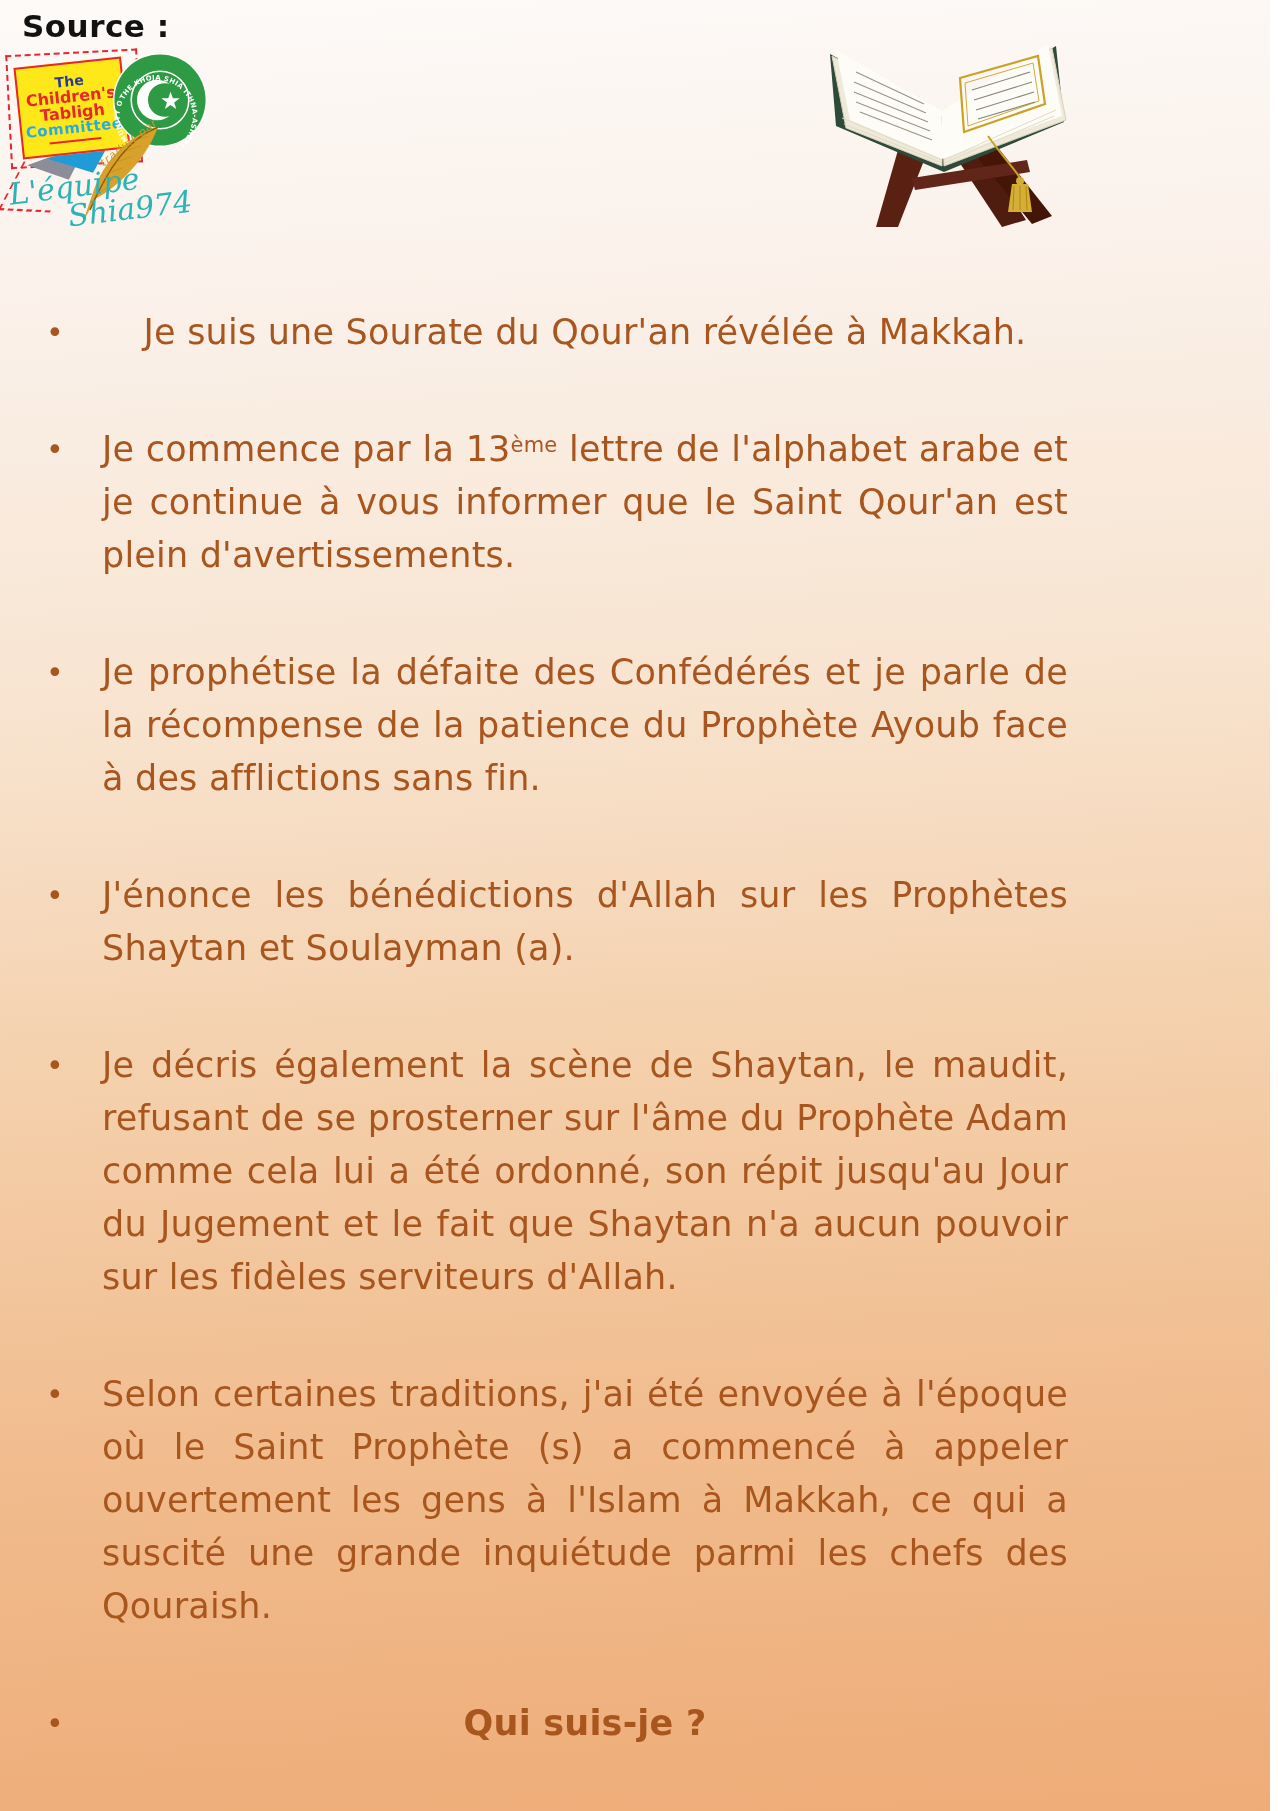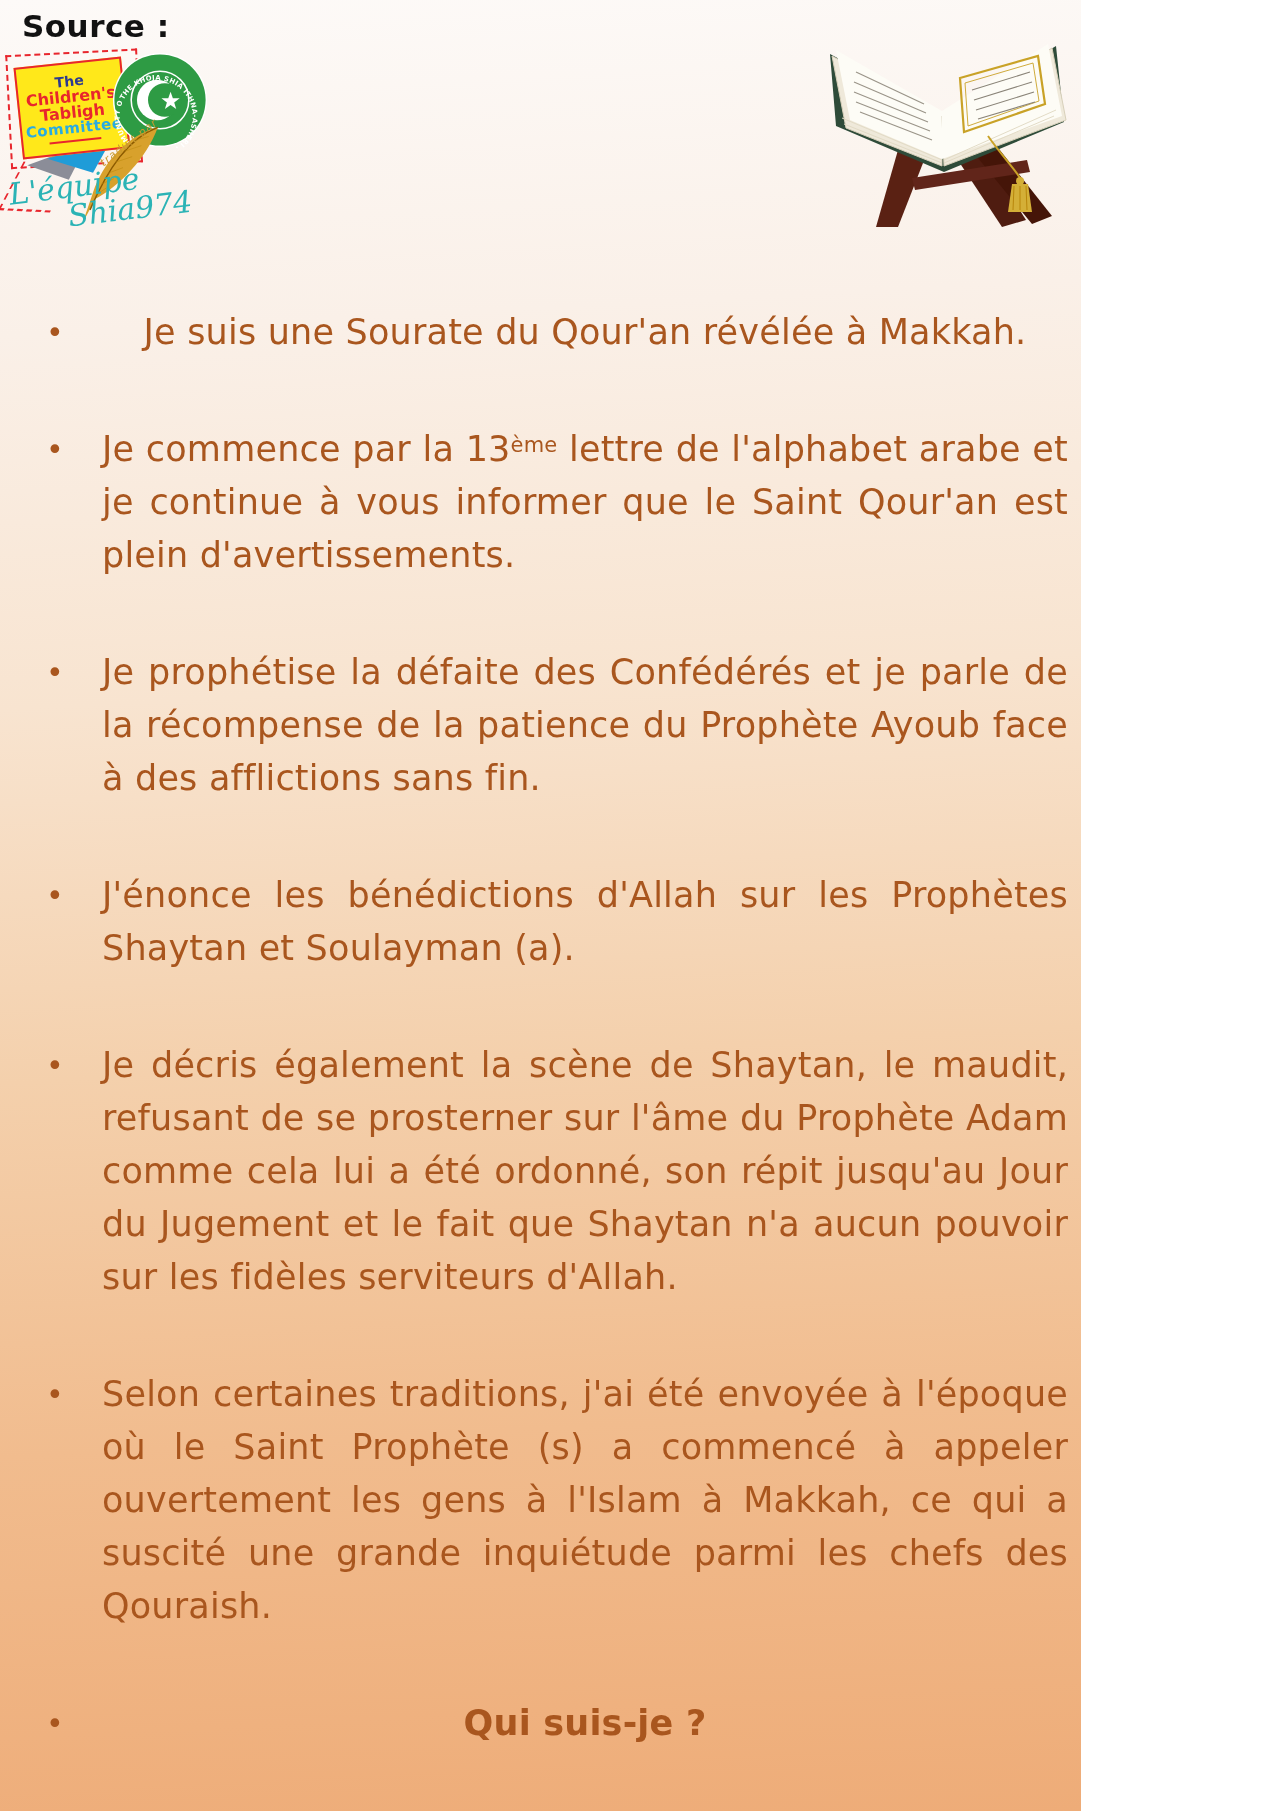--- a/index.html
+++ b/index.html
@@ -1,18 +1,18 @@
 <!DOCTYPE html>
 <html lang="fr"><head>
 <meta charset="utf-8">
 <style>
   html,body{margin:0;padding:0;}
   .page{
     position:relative;
-    width:1081px;height:1811px;
+    width:1270px;height:1811px;
     overflow:hidden;
     font-family:"DejaVu Sans",sans-serif;
     background:linear-gradient(177deg,
       #fdfaf8 0%, #faf0e8 18%, #f8e4d0 38%,
       #f4d0ac 58%, #f1bc8e 78%, #eeac78 100%);
   }
 
   
   .source-label{
     position:absolute;top:8px;left:22px;

